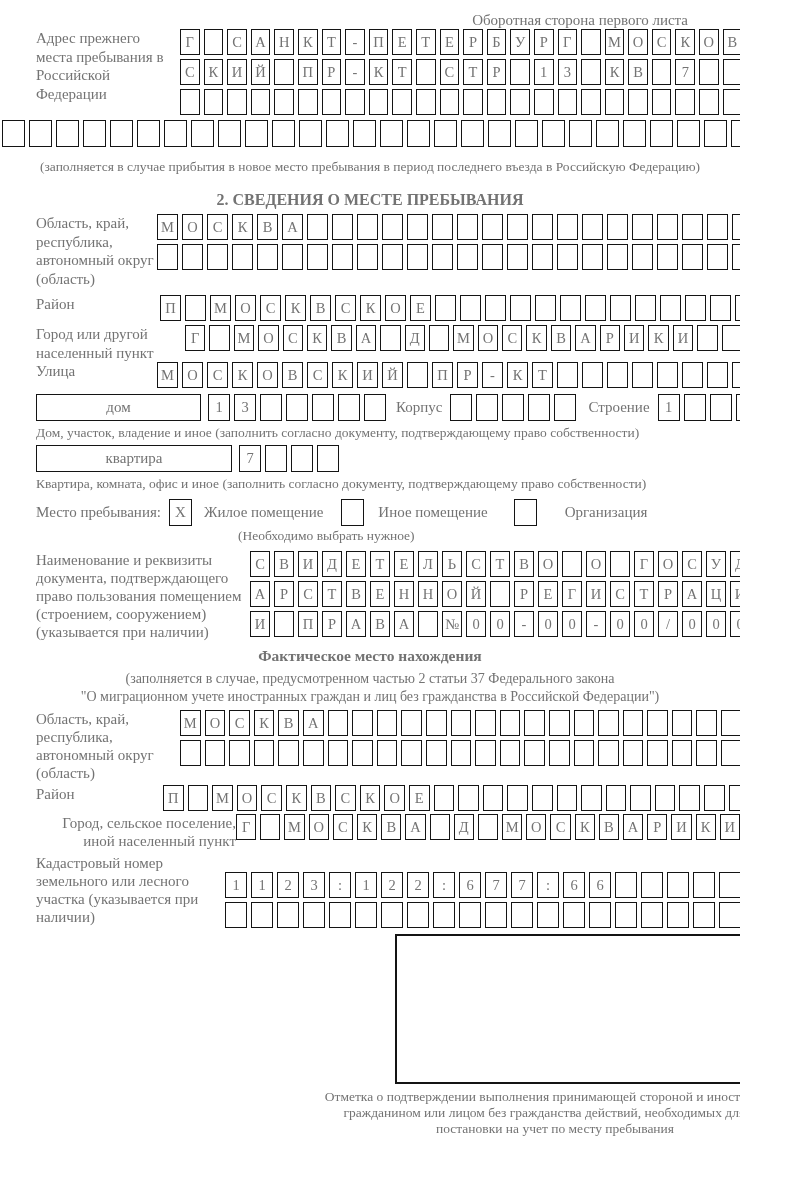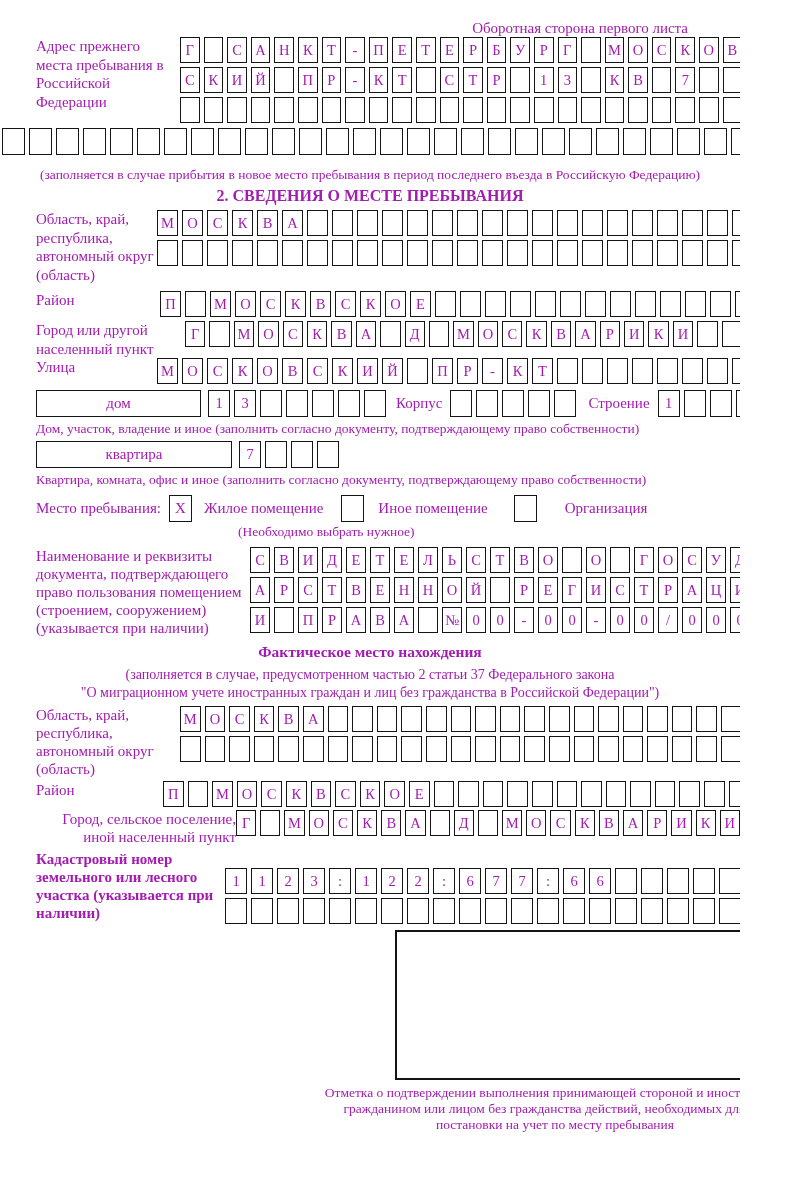--- a/index.html
+++ b/index.html
@@ -1,20 +1,20 @@
 <!DOCTYPE html>
 <html><head>
 <meta charset="utf-8">
 <style>
   html,body{margin:0;padding:0;background:#ffffff;}
   .page{
     width:740px;height:1180px;box-sizing:border-box;position:relative;
-    background:#ffffff;color:#a21caf;overflow:hidden;
+    background:#ffffff;color:#737373;overflow:hidden;
     font-family:"Liberation Serif","DejaVu Serif",serif;
-    padding-top:20px;
+    padding-top:12px;
   }
   .corner{font-size:15px;text-align:right;padding-right:52px;}
   .frow{display:flex;align-items:flex-start;margin-left:36px;}
   .lbl{font-size:15px;line-height:18.5px;flex:0 0 auto;}
   .rowstack{display:flex;flex-direction:column;gap:4px;}
   .cells{display:flex;gap:4px;}
   .cell{
     box-sizing:border-box;flex:0 0 auto;
     border:1.6px solid #141414;width:20px;height:26px;
     display:flex;align-items:center;justify-content:center;
@@ -165,21 +165,21 @@
       <span class="cell"></span>
       <span class="cell"></span>
       <span class="cell"></span>
       <span class="cell"></span>
       <span class="cell"></span>
       <span class="cell"></span>
       <span class="cell"></span>
     </div>
   <div class="note center" style="margin-top:11px;">(заполняется в случае прибытия в новое место пребывания в период последнего въезда в Российскую Федерацию)</div>
 
-  <div class="sec-title" style="margin-top:4px;">2. СВЕДЕНИЯ О МЕСТЕ ПРЕБЫВАНИЯ</div>
+  <div class="sec-title" style="margin-top:16px;">2. СВЕДЕНИЯ О МЕСТЕ ПРЕБЫВАНИЯ</div>
 
   <div class="frow" style="margin-top:5px;">
     <div class="lbl" style="width:121px;">Область, край, республика, автономный округ (область)</div>
     <div class="rowstack">
       <div class="cells w24a">
           <span class="cell">М</span>
           <span class="cell">О</span>
           <span class="cell">С</span>
           <span class="cell">К</span>
           <span class="cell">В</span>
@@ -562,21 +562,21 @@
         <span class="cell">А</span>
         <span class="cell">Р</span>
         <span class="cell">И</span>
         <span class="cell">К</span>
         <span class="cell">И</span>
         <span class="cell"></span>
       </div>
   </div>
 
   <div class="frow" style="margin-top:4px;">
-    <div class="lbl" style="width:189px;line-height:18px;font-weight:bold;">Кадастровый номер земельного или лесного участка (указывается при наличии)</div>
+    <div class="lbl" style="width:189px;line-height:18px;">Кадастровый номер земельного или лесного участка (указывается при наличии)</div>
     <div class="rowstack" style="margin-top:18px;">
       <div class="cells kad-cells">
           <span class="cell">1</span>
           <span class="cell">1</span>
           <span class="cell">2</span>
           <span class="cell">3</span>
           <span class="cell">:</span>
           <span class="cell">1</span>
           <span class="cell">2</span>
           <span class="cell">2</span>

